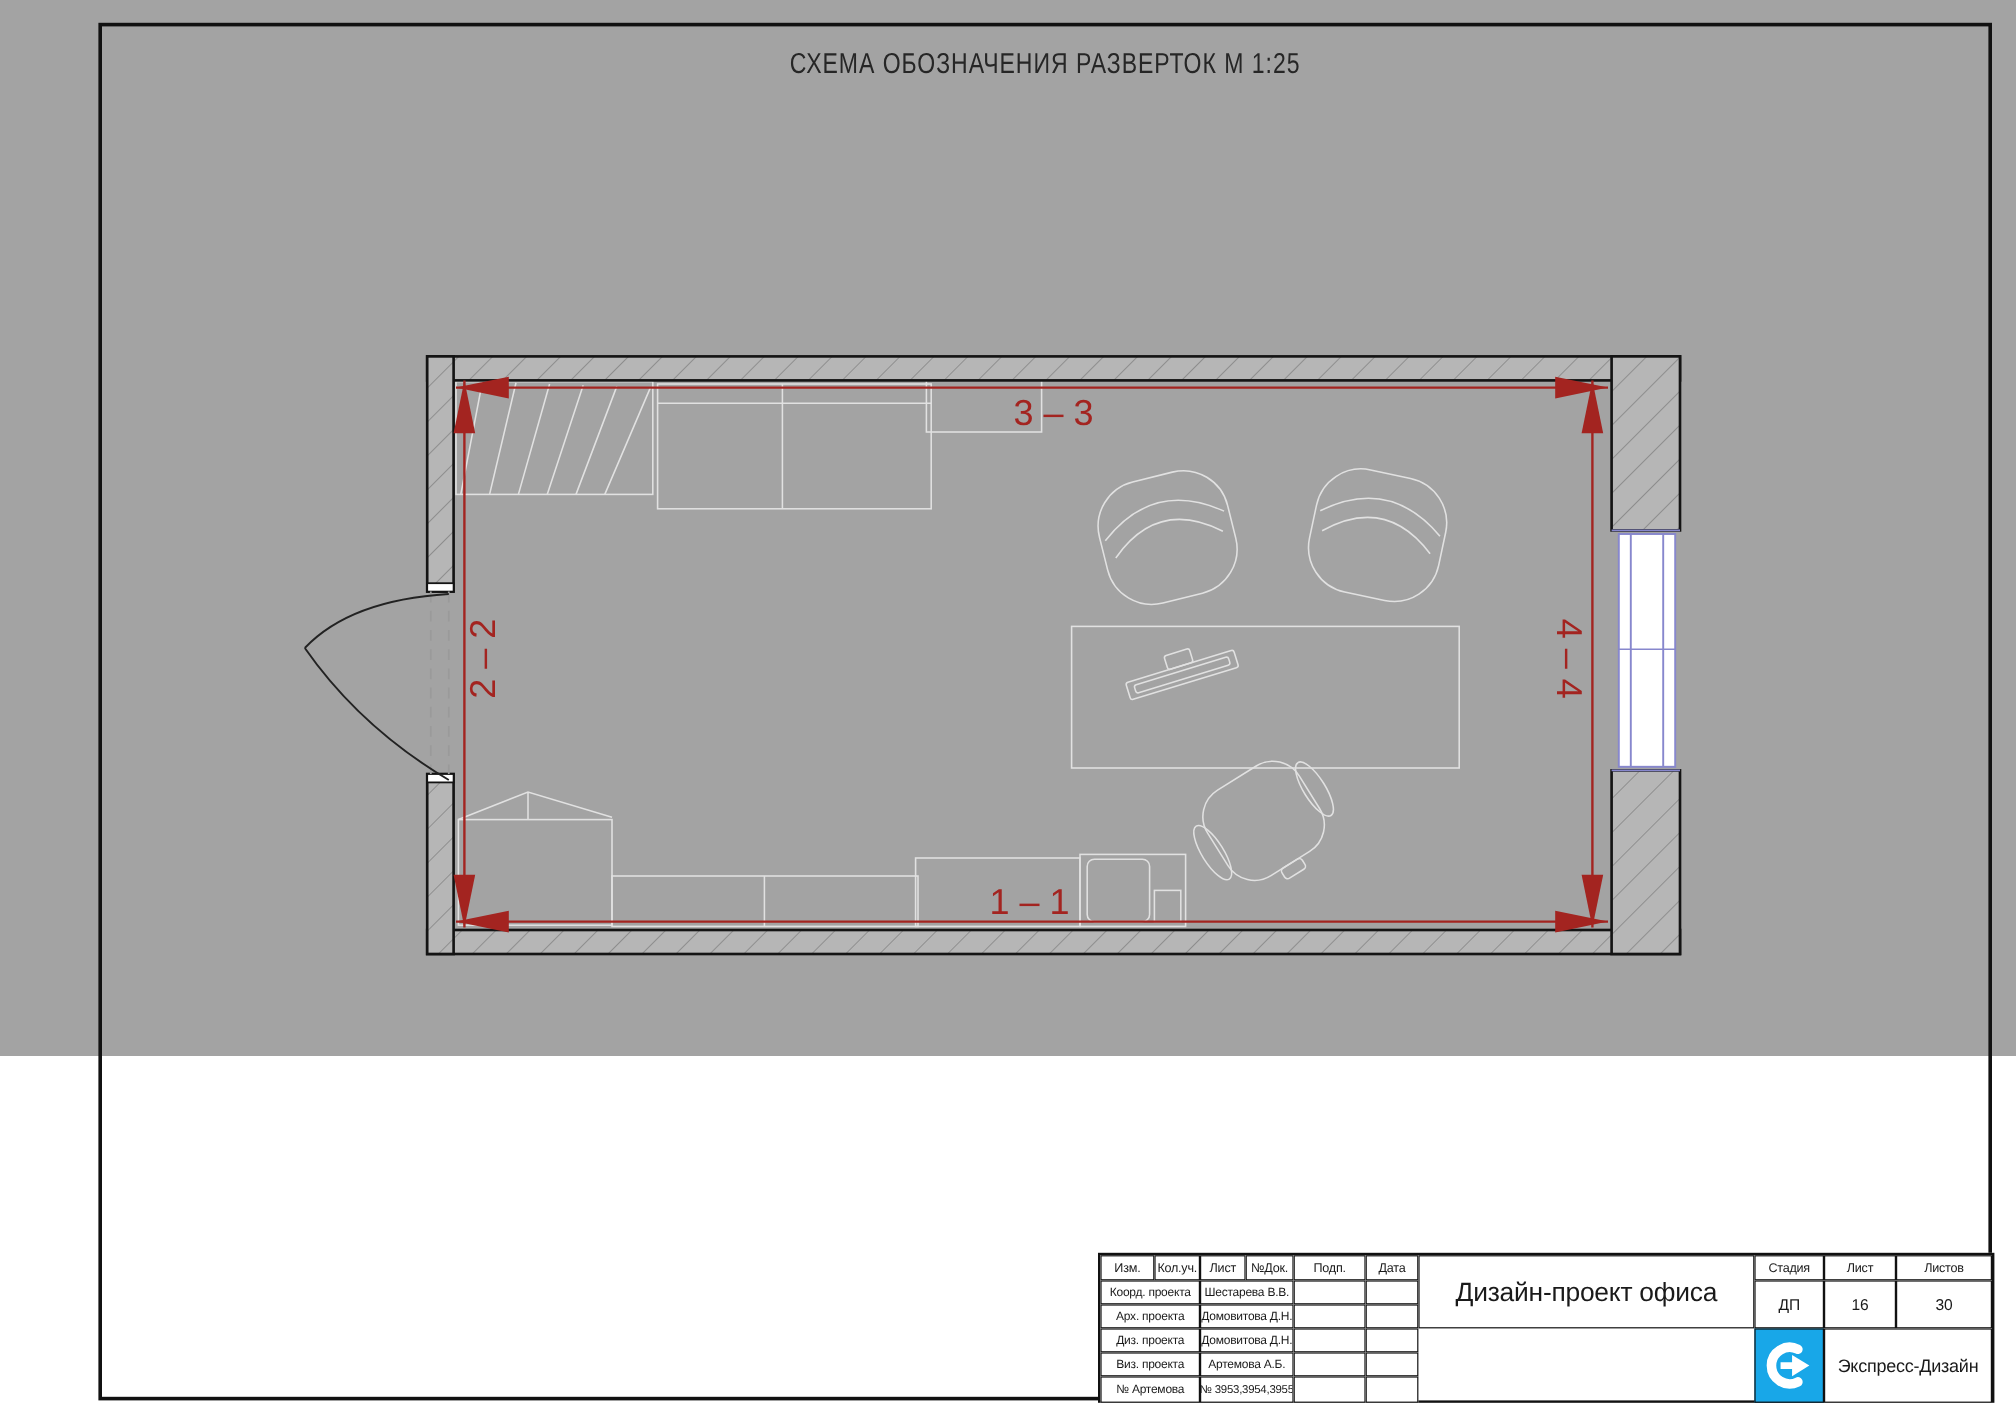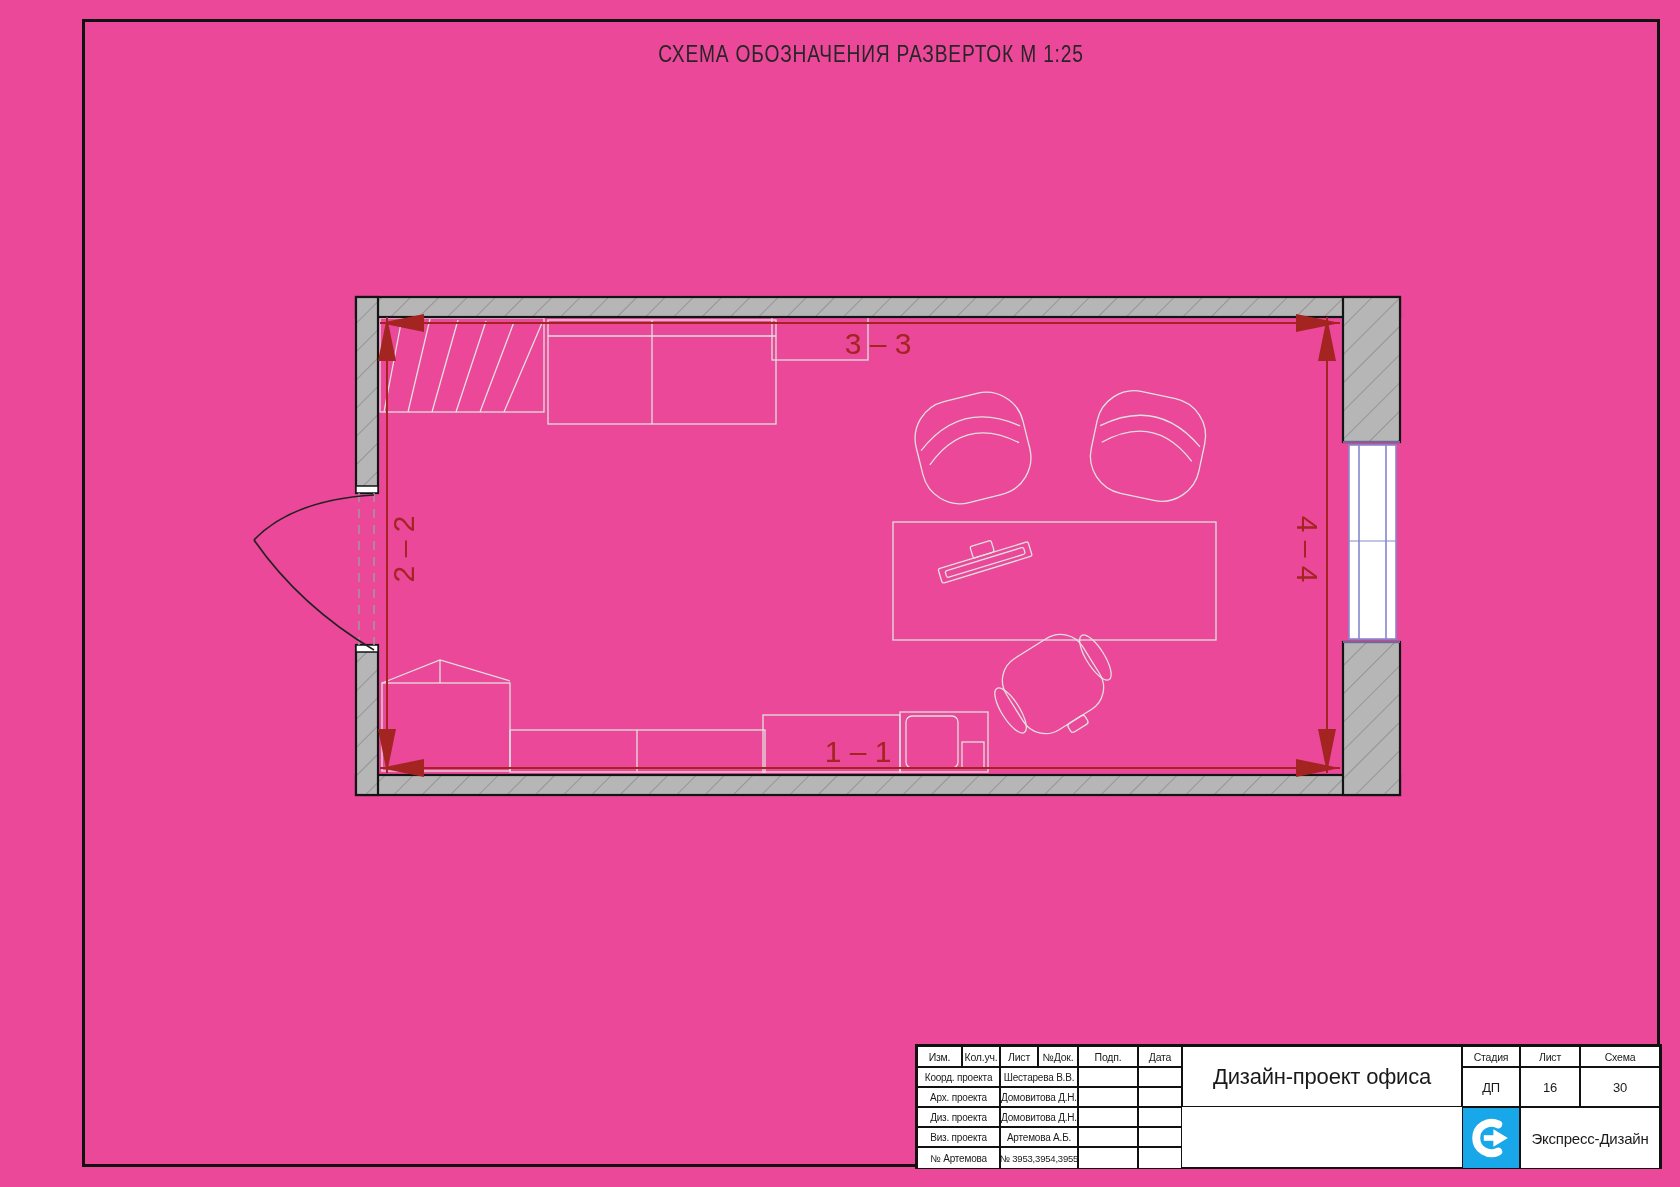--- a/index.html
+++ b/index.html
@@ -1,18 +1,18 @@
 <!DOCTYPE html>
 <html><head>
 <meta charset="utf-8">
 <style>
   * { box-sizing: border-box; margin: 0; padding: 0; }
   html,body { width:1680px; height:1187px; background:#ffffff; overflow:hidden;
               font-family:"Liberation Sans", sans-serif; color:#1a1a1a; }
-  .sheet { position:absolute; left:0; top:0; width:1680px; height:1187px; background:#ec4899; }
+  .sheet { position:absolute; left:0; top:0; width:1680px; height:880px; background:#a3a3a3; }
   .frame { position:absolute; left:82px; top:19px; width:1578px; height:1148px;
            border:3px solid #111; }
   .main-title-wrap { position:absolute; left:82px; top:40px; width:1578px; text-align:center; }
   .main-title { display:inline-block; font-size:24px; letter-spacing:1px; color:#262626;
                 transform:scaleX(0.8); transform-origin:center; white-space:nowrap; }
   .plan-svg { position:absolute; left:230px; top:255px; width:1200px; height:570px; }
 
   
   .titleblock { position:absolute; left:915px; top:1044px; width:747px; height:125px;
                 display:grid; background:#fff;
@@ -192,21 +192,21 @@
 
     <div class="tb-cell tb-small" style="grid-column:1/3;grid-row:6">№ Артемова</div>
     <div class="tb-cell tb-tiny" style="grid-column:3/5;grid-row:6">№ 3953,3954,3955</div>
     <div class="tb-cell" style="grid-column:5;grid-row:6"></div>
     <div class="tb-cell" style="grid-column:6;grid-row:6"></div>
 
     <div class="tb-cell tb-project" style="grid-column:7;grid-row:1/4">Дизайн-проект офиса</div>
 
     <div class="tb-cell" style="grid-column:8;grid-row:1">Стадия</div>
     <div class="tb-cell" style="grid-column:9;grid-row:1">Лист</div>
-    <div class="tb-cell" style="grid-column:10;grid-row:1">Схема</div>
+    <div class="tb-cell" style="grid-column:10;grid-row:1">Листов</div>
     <div class="tb-cell tb-stageval" style="grid-column:8;grid-row:2/4">ДП</div>
     <div class="tb-cell tb-stageval" style="grid-column:9;grid-row:2/4">16</div>
     <div class="tb-cell tb-stageval" style="grid-column:10;grid-row:2/4">30</div>
 
     <div class="tb-cell tb-logo" style="grid-column:8;grid-row:4/7;background:#18a7e8">
       <svg viewBox="0 0 60 60" width="52" height="52">
         <path d="M 39 13 A 19 19 0 1 0 39 47" fill="none" stroke="#ffffff" stroke-width="10" stroke-linecap="round"></path>
         <line x1="21" y1="30" x2="36" y2="30" stroke="#ffffff" stroke-width="7"></line>
         <polygon points="33,19 51,30 33,41" fill="#ffffff"></polygon>
       </svg>

